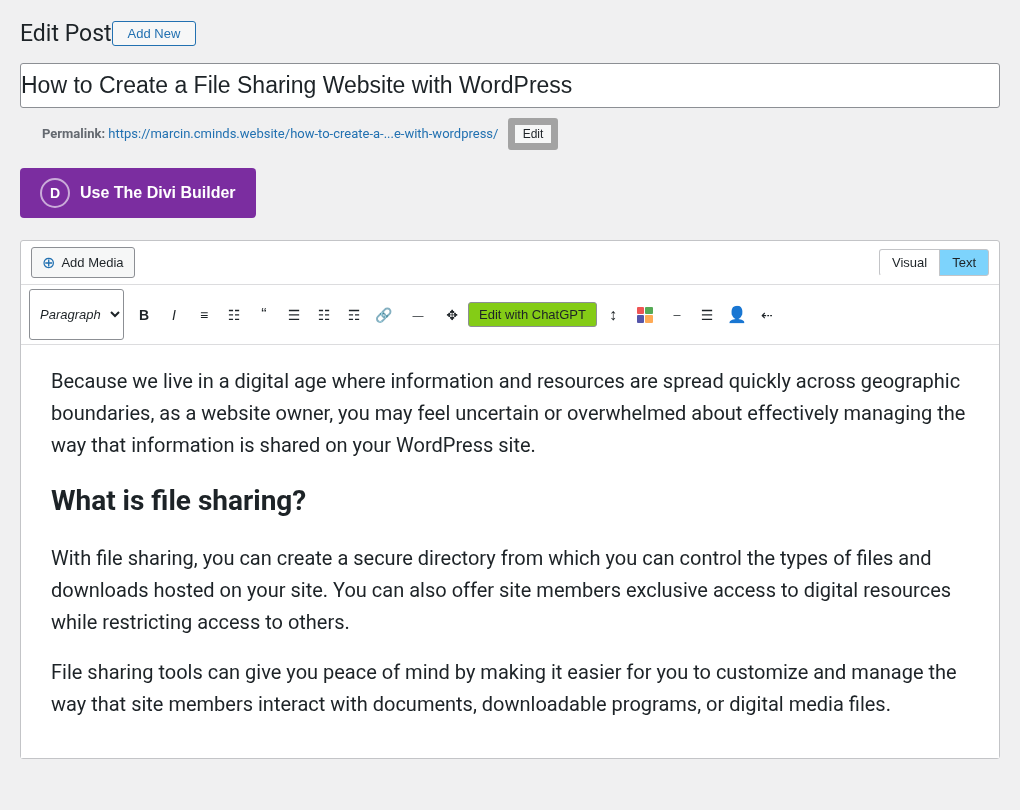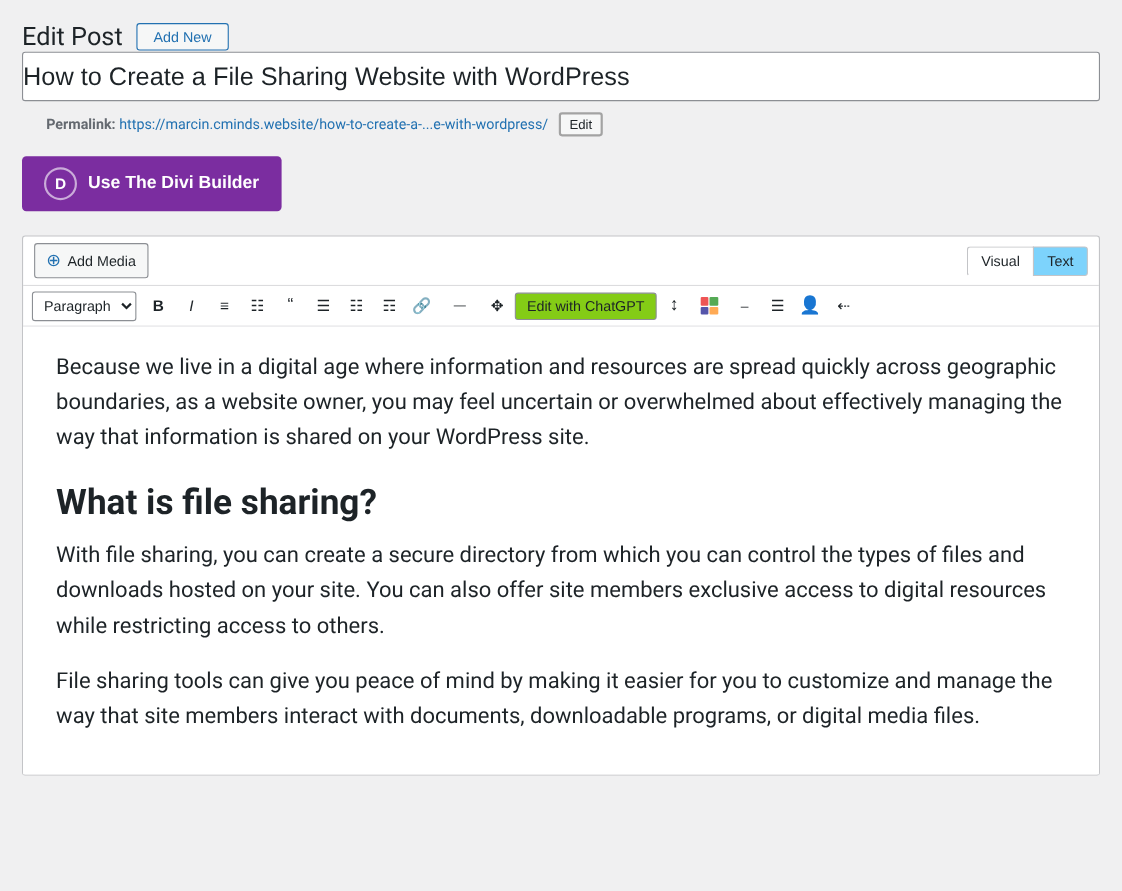--- a/index.html
+++ b/index.html
@@ -13,21 +13,21 @@
 
     .page-wrapper {
       max-width: 1020px;
       margin: 0 auto;
     }
 
     
     .page-header {
       display: flex;
       align-items: center;
-      gap: 12px;
+      margin-bottom: 16px;
     }
 
     .page-title {
       font-size: 23px;
       font-weight: 400;
       color: #1d2327;
     }
 
     .add-new-btn {
       display: inline-block;
@@ -62,21 +62,21 @@
     }
     .permalink-row .label { font-weight: 700; padding-left: 22px; }
     .permalink-row a {
       color: #2271b1;
       text-decoration: none;
     }
     .permalink-edit-btn {
       display: inline-block;
       margin-left: 6px;
       padding: 2px 8px;
-      border: 2px solid #a3a3a3;
+      border: 7px solid #a3a3a3;
       border-radius: 3px;
       background: #f6f7f7;
       color: #1d2327;
       font-size: 12px;
       cursor: pointer;
     }
 
     
     .divi-builder-btn {
       display: inline-flex;
@@ -164,28 +164,29 @@
     .formatting-toolbar {
       display: flex;
       align-items: center;
       padding: 4px 8px;
       border-bottom: 1px solid #dcdcde;
       gap: 2px;
       flex-wrap: wrap;
     }
 
     .format-select {
-      padding: 4px 6px;
+      padding: 16px 6px;
       border: 1px solid #8c8f94;
       border-radius: 3px;
       background: #fff;
       font-size: 13px;
       cursor: pointer;
       color: #1d2327;
       margin-right: 4px;
+      font-style: italic;
     }
 
     .toolbar-btn {
       display: inline-flex;
       align-items: center;
       justify-content: center;
       width: 28px;
       height: 28px;
       border: none;
       background: transparent;
@@ -216,24 +217,24 @@
       line-height: 1.6;
     }
 
     .editor-content p {
       margin-bottom: 18px;
       font-size: 20px;
       color: #1d2327;
     }
 
     .editor-content h2 {
-      font-size: 32px;
+      font-size: 28px;
       font-weight: 700;
       color: #1d2327;
-      margin-bottom: 6px;
+      margin-bottom: 18px;
       margin-top: 10px;
     }
   </style>
 </head>
 <body>
 
 <div class="page-wrapper">
   
   <div class="page-header">
     <h1 class="page-title">Edit Post</h1>

